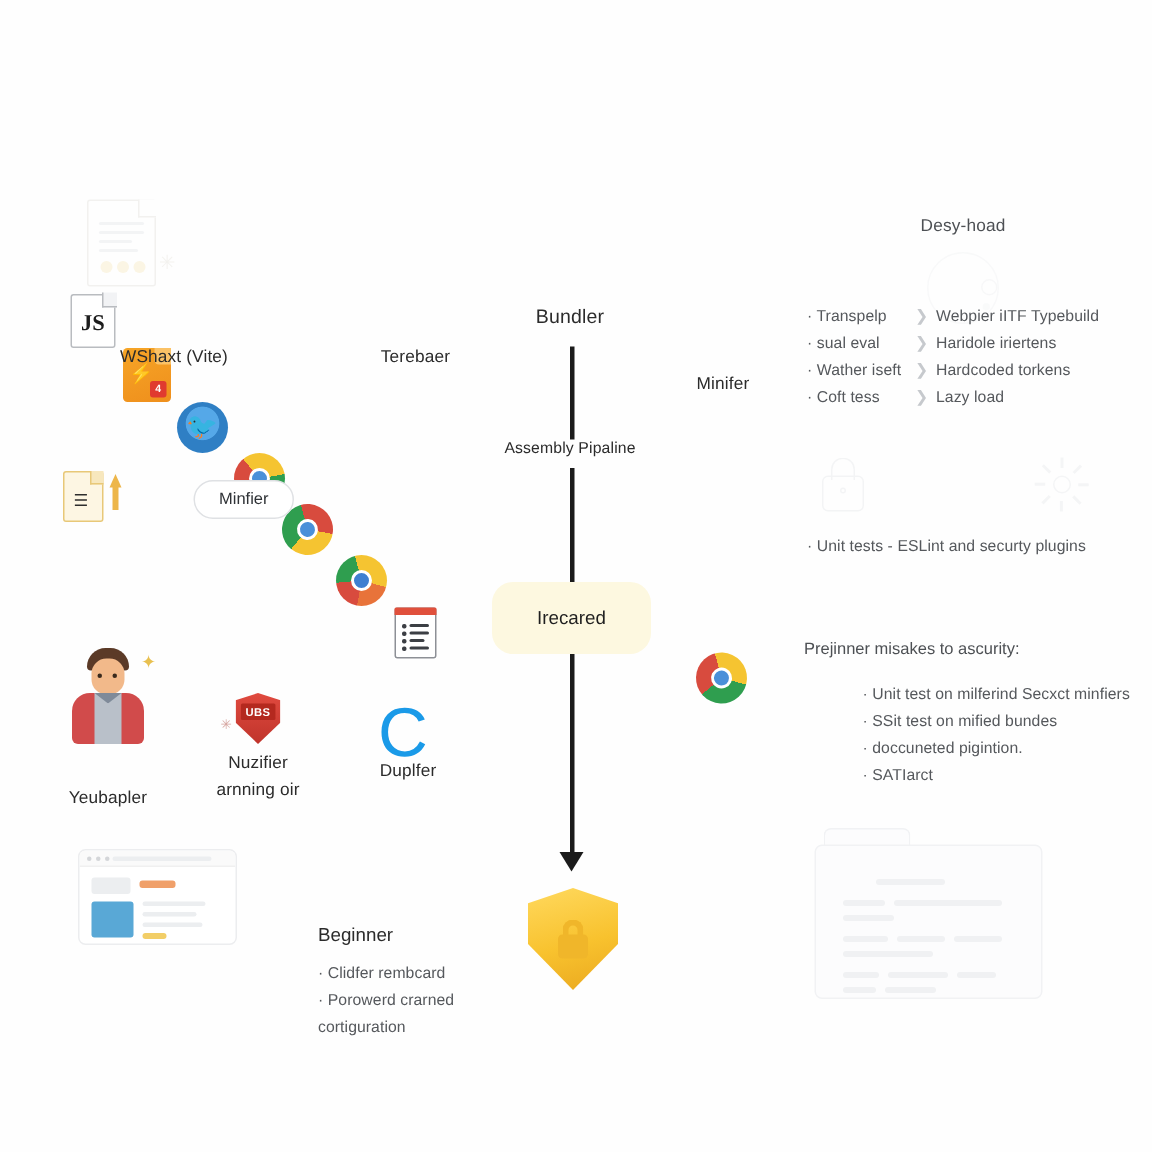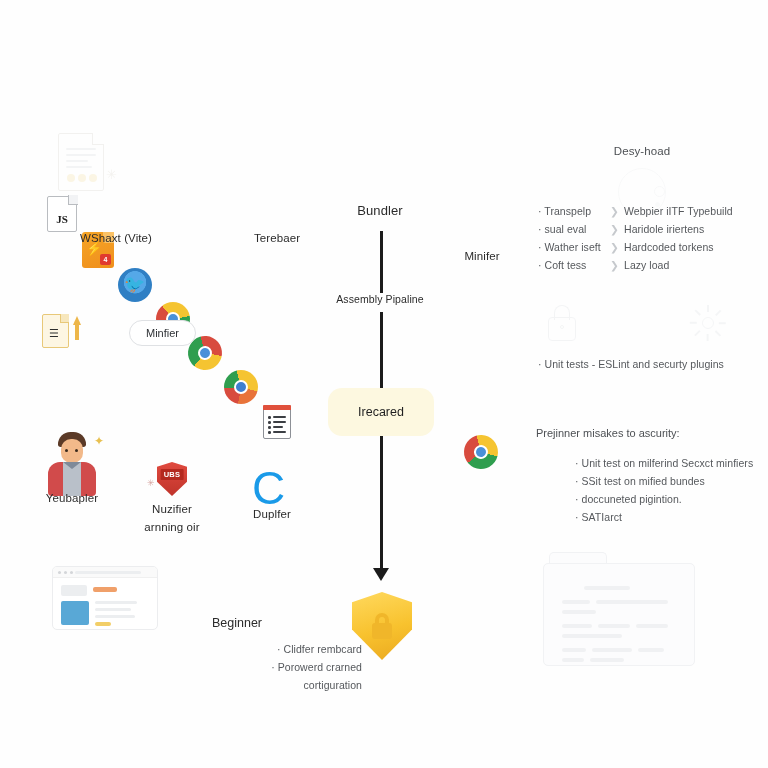--- a/index.html
+++ b/index.html
@@ -66,21 +66,21 @@
   .js-icon .sheet {
     width: 30px; height: 36px; background: #ffffff;
     border: 1.3px solid #b9bcc0; border-radius: 2px;
   }
   .js-icon .corner {
     position: absolute; right: -1px; top: -1px; width: 10px; height: 10px;
     background: #f2f3f5; border-left: 1.3px solid #b9bcc0; border-bottom: 1.3px solid #b9bcc0;
   }
   .js-icon .txt {
     position: absolute; left: 0; right: 0; bottom: 7px;
-    text-align: center; font-size: 11px; font-weight: bold;
+    text-align: center; font-size: 15px; font-weight: bold;
     font-family: "Liberation Serif", serif; color: #1d1d1d;
   }
 
   
   .vite-icon { width: 32px; height: 36px; position: relative; }
   .vite-icon .sheet {
     width: 32px; height: 36px; border-radius: 3px;
     background: linear-gradient(160deg,#f6a527 0%, #ef8f1c 100%);
   }
   .vite-icon .fold2 {
@@ -451,21 +451,21 @@
   <div class="abs" id="avatar">
     <div class="hair"></div>
     <div class="face"></div>
     <div class="eye l"></div>
       <div class="eye r"></div>
     <div class="body"></div>
     <div class="shirt"></div>
     <div class="collar"></div>
     <div class="spark">✦</div>
   </div>
-  <div class="abs lbl" style="left:22px;top:492px;width:100px;">Yeubapler</div>
+  <div class="abs lbl" style="left:22px;top:526px;width:100px;">Yeubapler</div>
 
   <div class="abs" id="red-shield">
     <div class="sh">
       <div class="tag">UBS</div>
     </div>
     <div class="dot-l">✳</div>
   </div>
   <div class="abs lbl" style="left:122px;top:503px;width:100px;">Nuzifier</div>
   <div class="abs lbl" style="left:122px;top:521px;width:100px;">arnning oir</div>
 
@@ -484,21 +484,21 @@
     <div class="blk blue" style="left:8px;top:34px;width:28px;height:24px;"></div>
     <div class="blk" style="left:42px;top:34px;width:42px;height:3px;"></div>
     <div class="blk" style="left:42px;top:41px;width:36px;height:3px;"></div>
     <div class="blk" style="left:42px;top:48px;width:40px;height:3px;"></div>
     <div class="blk yellow" style="left:42px;top:55px;width:16px;height:4px;"></div>
   </div>
 
 
   <div class="abs" style="left:212px;top:616px;width:130px;font-size:12.5px;color:#2b2b2b;">Beginner</div>
 
-  <div class="abs bullets" style="left:212px;top:640px;width:150px;text-align:right;">
+  <div class="abs bullets" style="left:212px;top:640px;width:150px;">
     <div>· <span>Clidfer rembcard</span></div>
     <div>· <span>Porowerd crarned</span></div>
     <div><span>cortiguration</span></div>
   </div>
 
   <div class="abs" id="gold-shield">
     <div class="sh">
       <div class="lock-sh"></div>
       <div class="lock-body"></div>
     </div>

